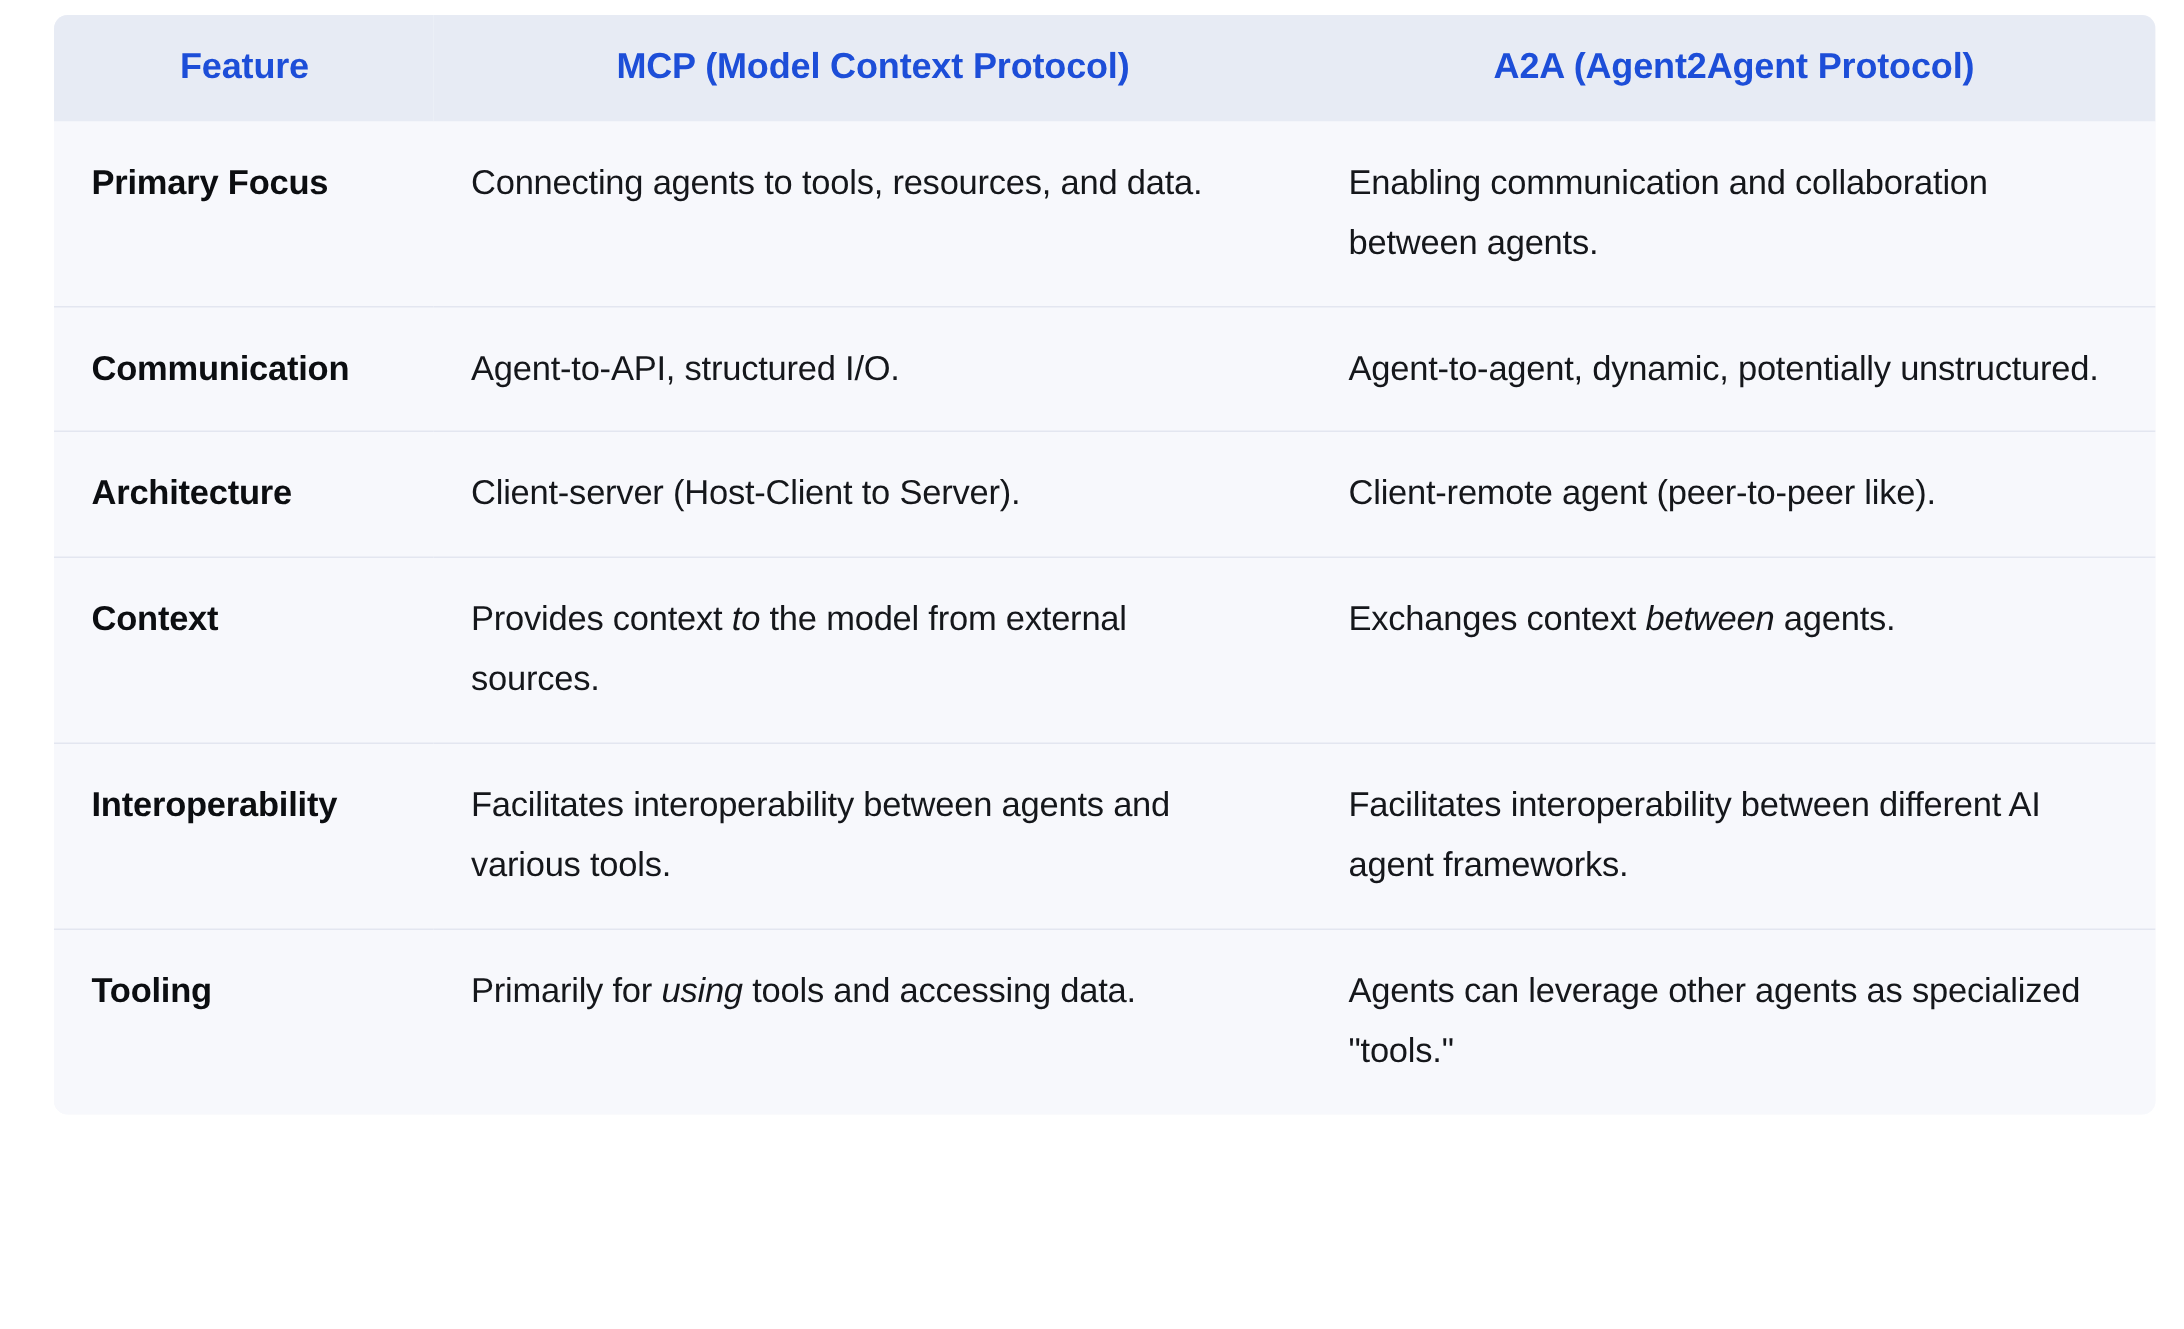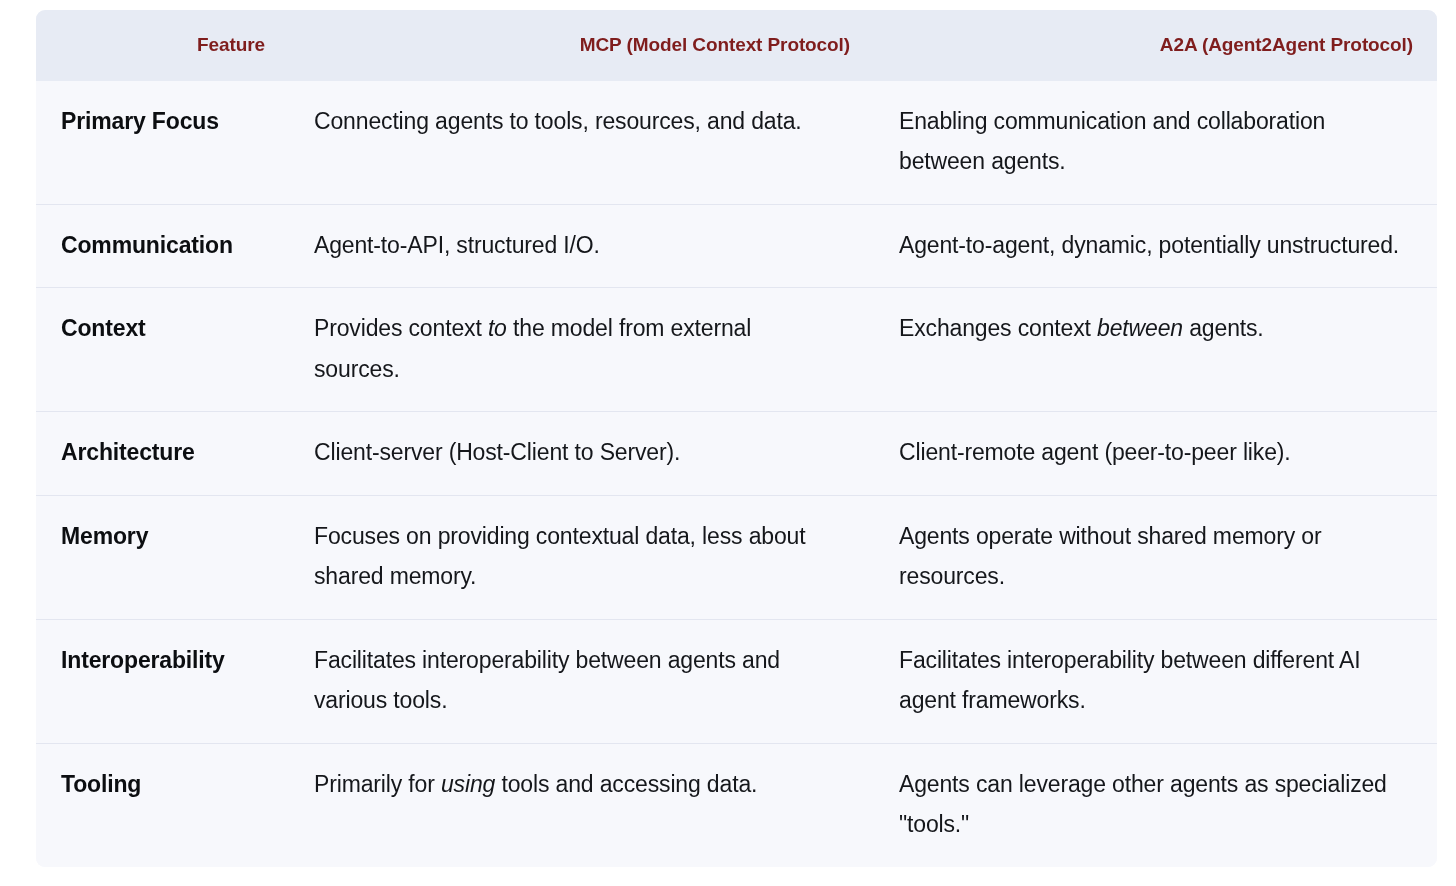--- a/index.html
+++ b/index.html
@@ -32,25 +32,25 @@
     overflow: hidden;
     background: #f7f8fc;
   }
 
   col.col-feature { width: 253px; }
   col.col-mcp     { width: 585px; }
   col.col-a2a     { width: 563px; }
 
   thead th {
     background: #e7ebf4;
-    text-align: right;
+    text-align: center;
     vertical-align: middle;
-    font-size: 19px;
+    font-size: 24px;
     font-weight: 700;
-    color: #7f1d1d;
+    color: #1d4ed8;
     letter-spacing: -0.1px;
     padding: 21px 24px 22px 24px;
     box-sizing: border-box;
     height: 71px;
   }
   thead th.cell-feature { padding-left: 25px; }
   thead th.cell-mcp     { padding-left: 25px; margin-top: 32px; }
   thead th.cell-a2a     { padding-left: 25px; }
 
   tbody tr { background: #f7f8fc; }
@@ -118,44 +118,35 @@
       <tr>
         <td class="cell-feature">Communication</td>
         <td class="cell-mcp">
             <span class="cell-text">Agent-to-API, structured I/O.</span>
           </td>
         <td class="cell-a2a">
             <span class="cell-text">Agent-to-agent, dynamic, potentially unstructured.</span>
           </td>
       </tr>
       <tr>
-        <td class="cell-feature">Context</td>
-        <td class="cell-mcp">
-            <span class="cell-text">Provides context <em>to</em> the model from external sources.</span>
-          </td>
-        <td class="cell-a2a">
-            <span class="cell-text">Exchanges context <em>between</em> agents.</span>
-          </td>
-      </tr>
-      <tr>
         <td class="cell-feature">Architecture</td>
         <td class="cell-mcp">
             <span class="cell-text">Client-server (Host-Client to Server).</span>
           </td>
         <td class="cell-a2a">
             <span class="cell-text">Client-remote agent (peer-to-peer like).</span>
           </td>
       </tr>
       <tr>
-        <td class="cell-feature">Memory</td>
+        <td class="cell-feature">Context</td>
         <td class="cell-mcp">
-            <span class="cell-text">Focuses on providing contextual data, less about shared memory.</span>
+            <span class="cell-text">Provides context <em>to</em> the model from external sources.</span>
           </td>
         <td class="cell-a2a">
-            <span class="cell-text">Agents operate without shared memory or resources.</span>
+            <span class="cell-text">Exchanges context <em>between</em> agents.</span>
           </td>
       </tr>
       <tr>
         <td class="cell-feature">Interoperability</td>
         <td class="cell-mcp">
             <span class="cell-text">Facilitates interoperability between agents and various tools.</span>
           </td>
         <td class="cell-a2a">
             <span class="cell-text">Facilitates interoperability between different AI agent frameworks.</span>
           </td>

